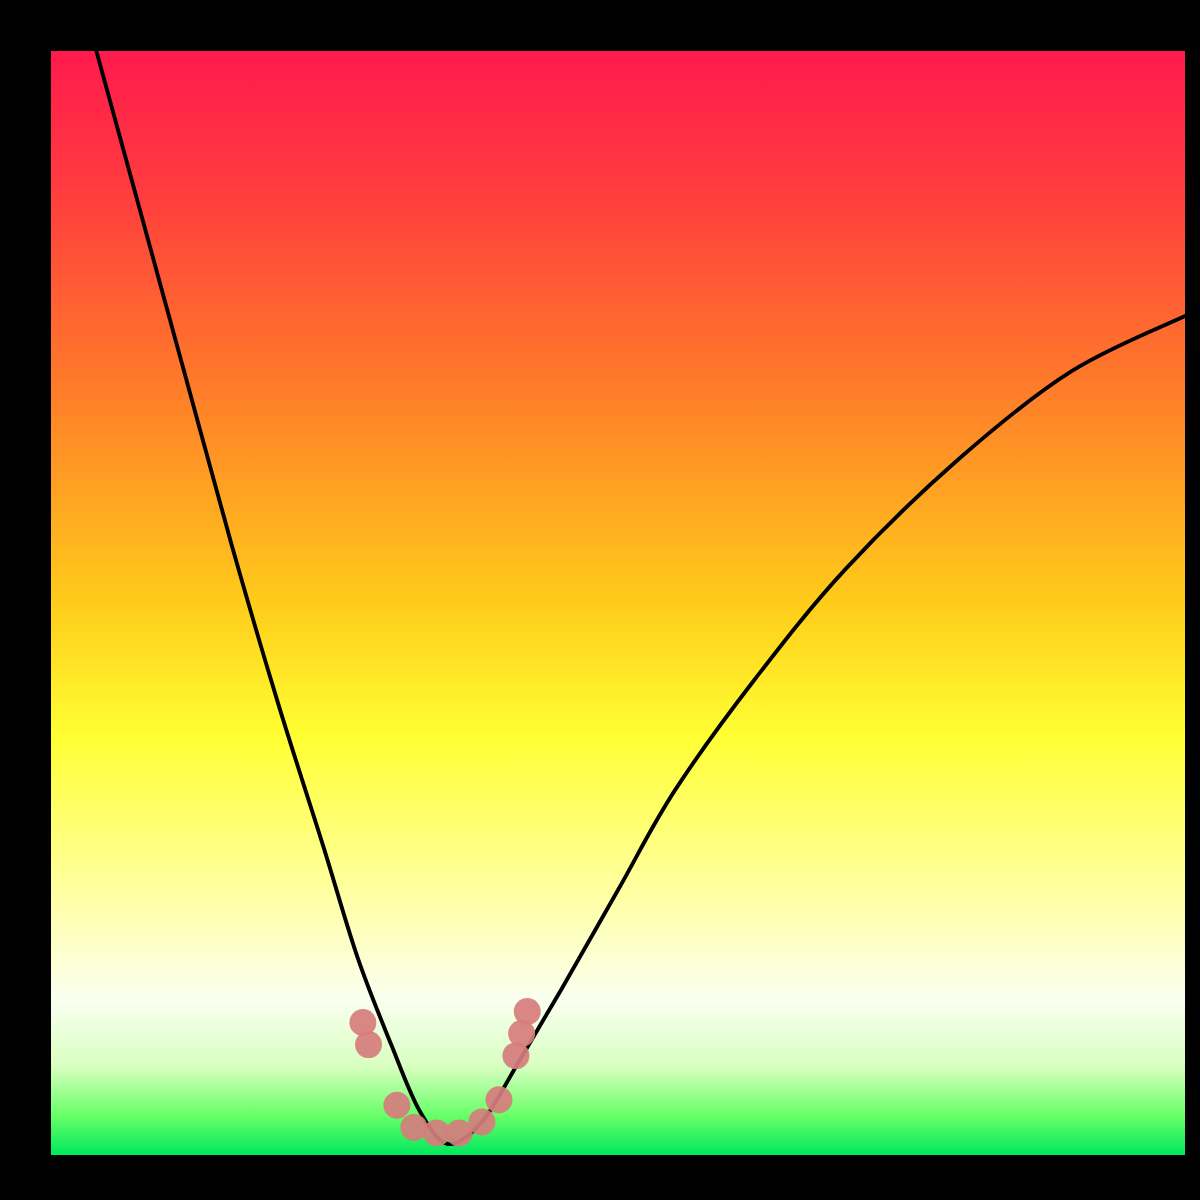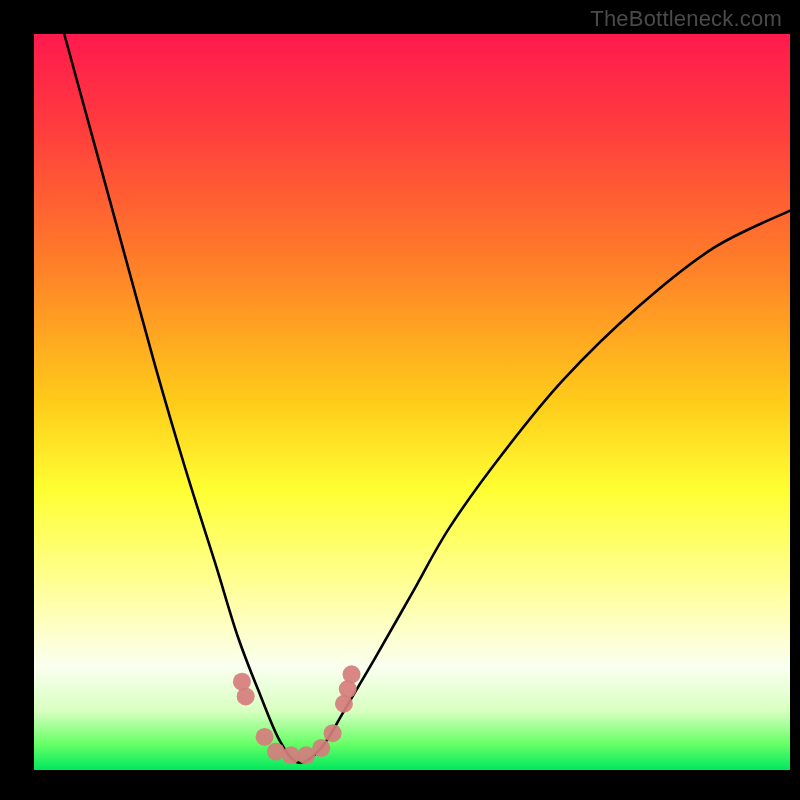--- a/index.html
+++ b/index.html
@@ -28,21 +28,20 @@
     z-index: 5;
   }
   svg {
     display: block;
   }
 </style>
 </head>
 <body>
 
 <div class="frame">
-  <div class="watermark">TheBottleneck.com</div>
   <svg id="chart-svg" width="800" height="800" viewBox="0 0 800 800">
     <defs>
       <linearGradient id="bg-grad" x1="0" y1="0" x2="0" y2="1">
           <stop offset="0%" stop-color="#ff1a4d"></stop>
           <stop offset="12%" stop-color="#ff3a3f"></stop>
           <stop offset="30%" stop-color="#ff7a2a"></stop>
           <stop offset="50%" stop-color="#ffcc1a"></stop>
           <stop offset="62%" stop-color="#ffff33"></stop>
           <stop offset="78%" stop-color="#ffffb0"></stop>
           <stop offset="86%" stop-color="#fafff0"></stop>

